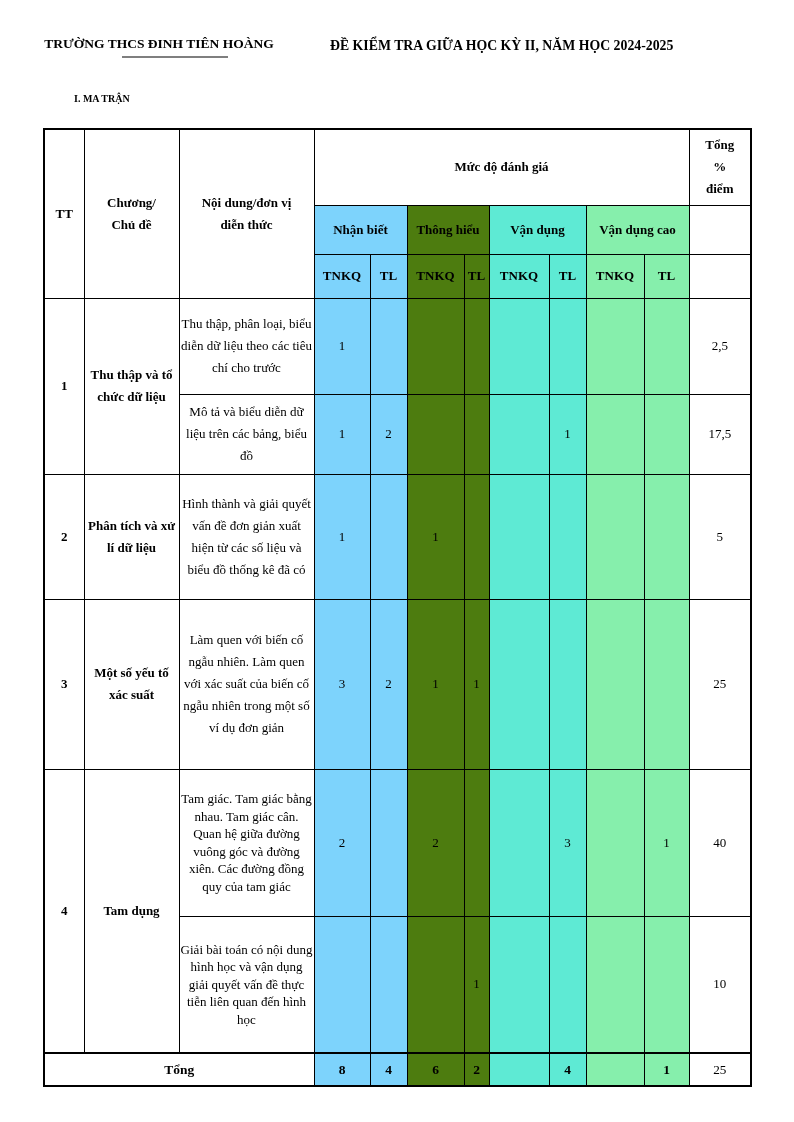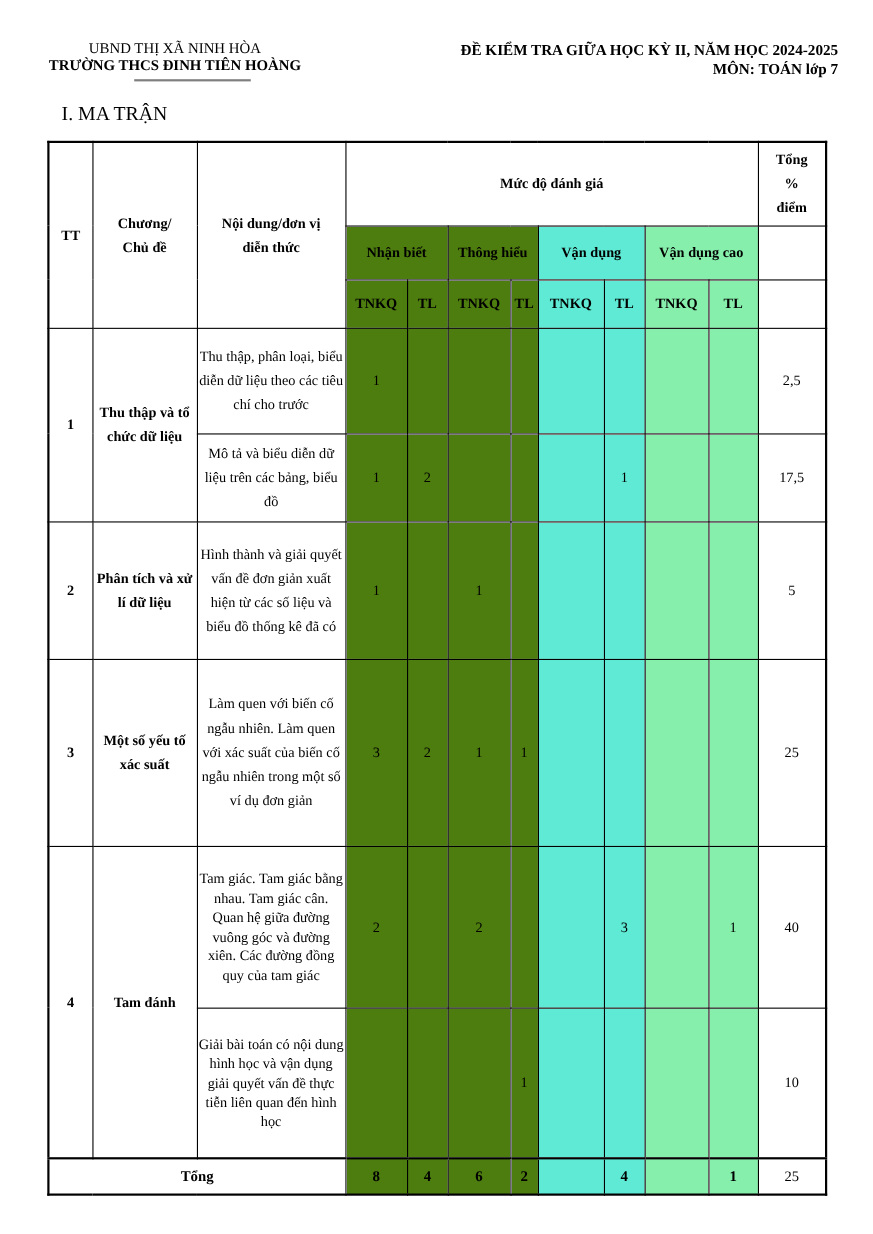--- a/index.html
+++ b/index.html
@@ -13,45 +13,45 @@
 
   
   .org-block {
     position: absolute; left: 42px; top: 36px; width: 234px;
     text-align: center; font-size: 13.5px; line-height: 1.18;
   }
   .org-line2 { font-weight: bold; }
   .org-rule { width: 106px; height: 0; border-bottom: 2px solid #7f7f7f; margin: 4px 0 0 80px; }
   .exam-block {
     position: absolute; left: 330px; top: 38px; width: 432px;
-    text-align: right; font-weight: bold; font-size: 13.8px; line-height: 1.2;
+    text-align: left; font-weight: bold; font-size: 13.8px; line-height: 1.2;
   }
   .section-title {
-    position: absolute; left: 56px; top: 93px;
-    font-weight: normal; font-size: 18px;
+    position: absolute; left: 74px; top: 93px;
+    font-weight: bold; font-size: 10px;
   }
 
   
   table.matrix {
     position: absolute; left: 43px; top: 128px;
     border-collapse: collapse; table-layout: fixed; width: 707px;
     border: 2px solid #000;
   }
   .matrix td {
     border: 1px solid #000;
     font-size: 13px; text-align: center; vertical-align: middle;
     padding: 0; overflow: hidden;
   }
   .hb { font-weight: bold; font-size: 13.5px; }
   .stack span { display: block; line-height: 22px; }
   .lvl { font-weight: bold; font-size: 13.5px; padding: 0 2px; }
   .lvl-pad { padding: 0 14px; }           
   .sub { font-weight: bold; font-size: 13.5px; }
 
-  .c-peach { background: #4d7c0f; }
+  .c-peach { background: #7dd3fc; }
   .c-blue  { background: #4d7c0f; }
   .c-lav   { background: #5eead4; }
   .c-olive { background: #86efac; }
 
   .tt { font-weight: bold; vertical-align: top; padding-top: 5px; }
   .tt-left { text-align: left; padding-left: 1px; }
   .chapter {
     font-weight: bold; text-align: justify; vertical-align: top;
     padding: 4px 5px 0 5px; line-height: 22px; font-size: 13.2px;
   }
@@ -66,28 +66,26 @@
 
   .footer-row td { border-top: 2px solid #000; font-weight: bold; font-size: 13.5px; }
   .footer-row td.footer-total { font-weight: normal; font-size: 13.2px; }
 </style>
 </head>
 <body>
 
 <div class="page">
 
   <div class="org-block">
-    <div>UBND THỊ XÃ NINH HÒA</div>
     <div class="org-line2">TRƯỜNG THCS ĐINH TIÊN HOÀNG</div>
     <div class="org-rule"></div>
   </div>
 
   <div class="exam-block">
     <div>ĐỀ KIỂM TRA GIỮA HỌC KỲ II, NĂM HỌC 2024-2025</div>
-    <div>MÔN: TOÁN lớp 7</div>
   </div>
 
   <div class="section-title">I. MA TRẬN</div>
 
   <table class="matrix">
     <colgroup>
       <col style="width:40px">
         <col style="width:95px">
         <col style="width:135px">
       <col style="width:56px">
@@ -191,21 +189,21 @@
       <td class="c-blue">1</td>
       <td class="c-lav"></td>
       <td class="c-lav"></td>
       <td class="c-olive"></td>
       <td class="c-olive"></td>
       <td class="total v-top">25</td>
     </tr>
 
     <tr style="height:147px">
       <td rowspan="2" class="tt tt-left">4</td>
-      <td rowspan="2" class="chapter">Tam đánh</td>
+      <td rowspan="2" class="chapter">Tam dụng</td>
       <td class="content tight align-left">Tam giác. Tam giác bằng nhau. Tam giác cân. Quan hệ giữa đường vuông góc và đường xiên. Các đường đồng quy của tam giác</td>
       <td class="c-peach">2</td>
       <td class="c-peach"></td>
       <td class="c-blue">2</td>
       <td class="c-blue"></td>
       <td class="c-lav"></td>
       <td class="c-lav">3</td>
       <td class="c-olive"></td>
       <td class="c-olive">1</td>
       <td class="total v-top">40</td>

